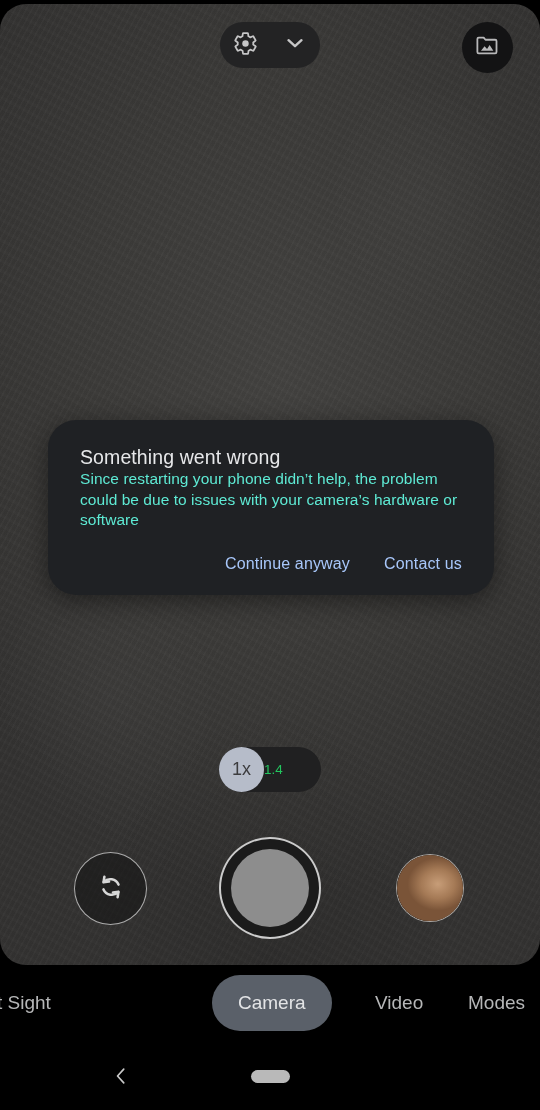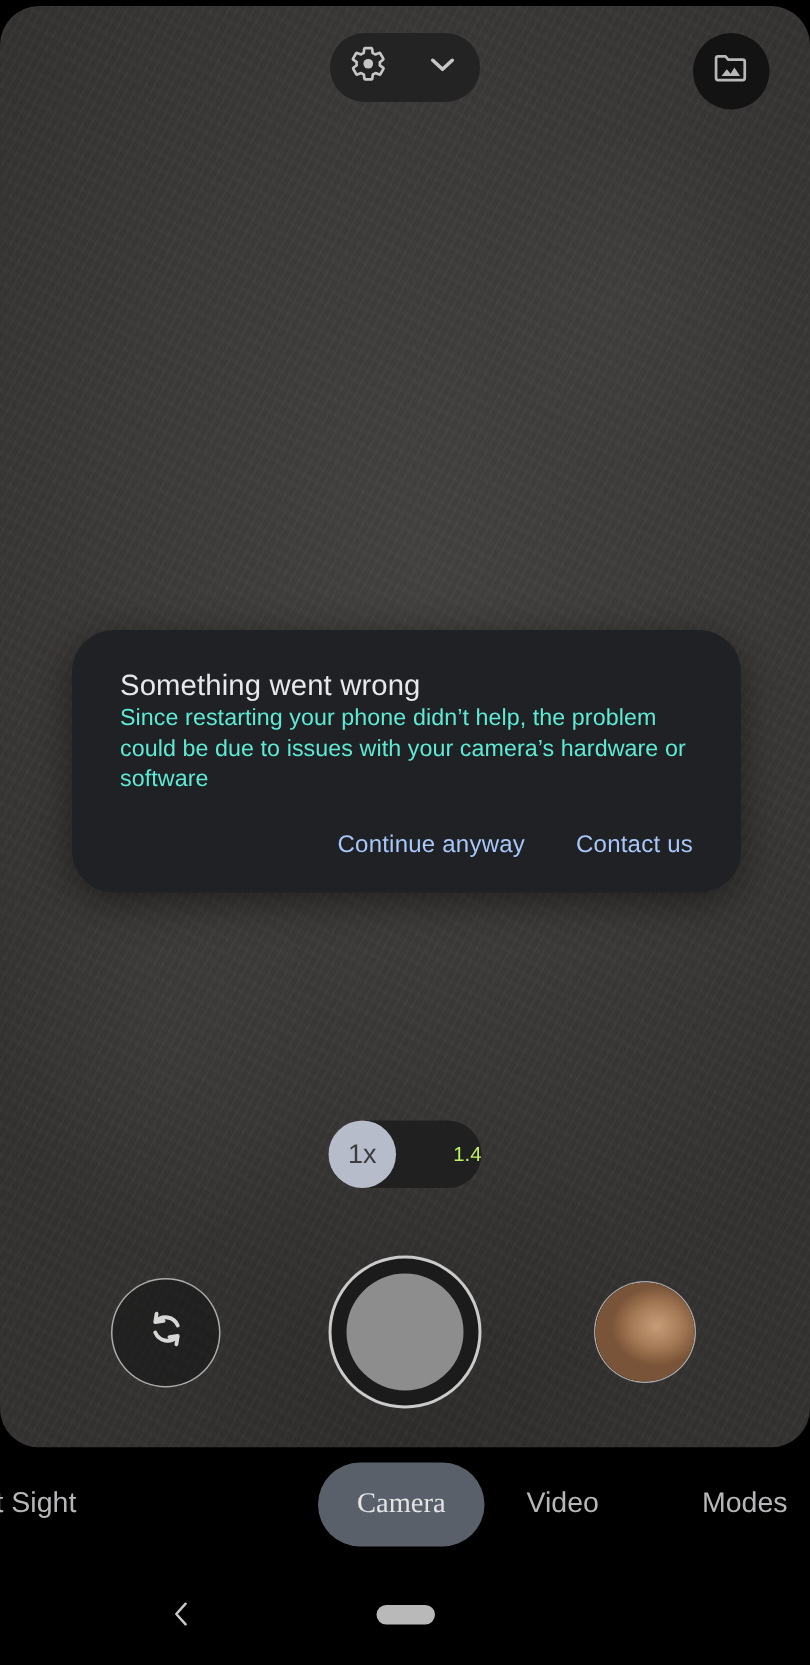--- a/index.html
+++ b/index.html
@@ -72,21 +72,21 @@
   #zoom-pill {
     position:absolute; left:219px; top:747px; width:102px; height:45px;
     background:#202021; border-radius:23px; display:flex; align-items:center; z-index:6;
   }
   #zoom-sel {
     width:45px; height:45px; border-radius:50%;
     background:#b6bcc9; display:flex; align-items:center; justify-content:center;
     color:#3c3c3e; font-size:18px; font-weight:500;
   }
   #zoom-alt {
-    flex:1; text-align:right; color:#bef264; font-size:13.5px; font-weight:400;
+    flex:1; text-align:left; color:#22c55e; font-size:13.5px; font-weight:400;
   }
 
   
   #shutter-row { position:absolute; left:0; top:843px; width:540px; height:92px; z-index:6; }
   #flip-btn {
     position:absolute; left:74px; top:0; width:73px; height:73px; margin-top:9px;
     border:1.6px solid rgba(225,225,225,0.72); border-radius:50%;
     background:rgba(18,18,18,0.52);
     display:flex; align-items:center; justify-content:center;
   }
@@ -194,22 +194,22 @@
       <div id="shutter-inner"></div>
     </div>
 
     <div id="thumb-btn">
       <div id="thumb-img"></div>
     </div>
   </div>
 
   <div id="modes">
     <div class="mode" style="left:-3px;">t Sight</div>
-    <div class="mode sel" style="left:212px;font-family:Liberation Serif, serif;">Camera</div>
-    <div class="mode" style="left:351px;">Video</div>
+    <div class="mode sel" style="left:212px;">Camera</div>
+    <div class="mode" style="left:375px;">Video</div>
     <div class="mode" style="left:468px;">Modes</div>
   </div>
 
   <div id="navbar">
     <div id="nav-back">
       <span>
         <svg width="22" height="22" viewBox="0 0 24 24" fill="none">
           <path d="M15 4.5 L8.2 12 L15 19.5" stroke="#c9c9c9" stroke-width="1.8" stroke-linecap="round" stroke-linejoin="round"></path>
         </svg>
       </span>

